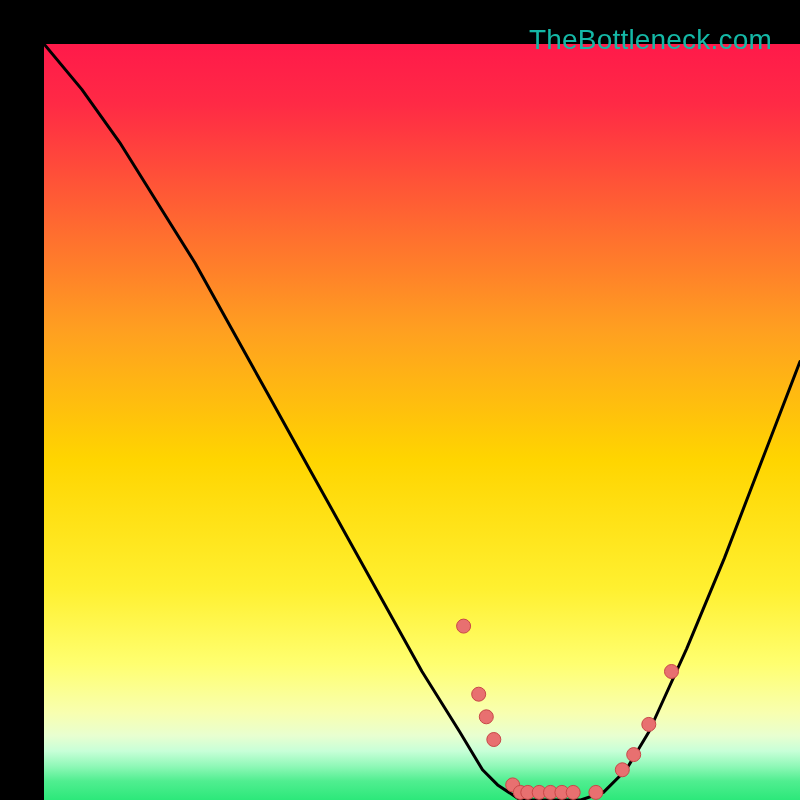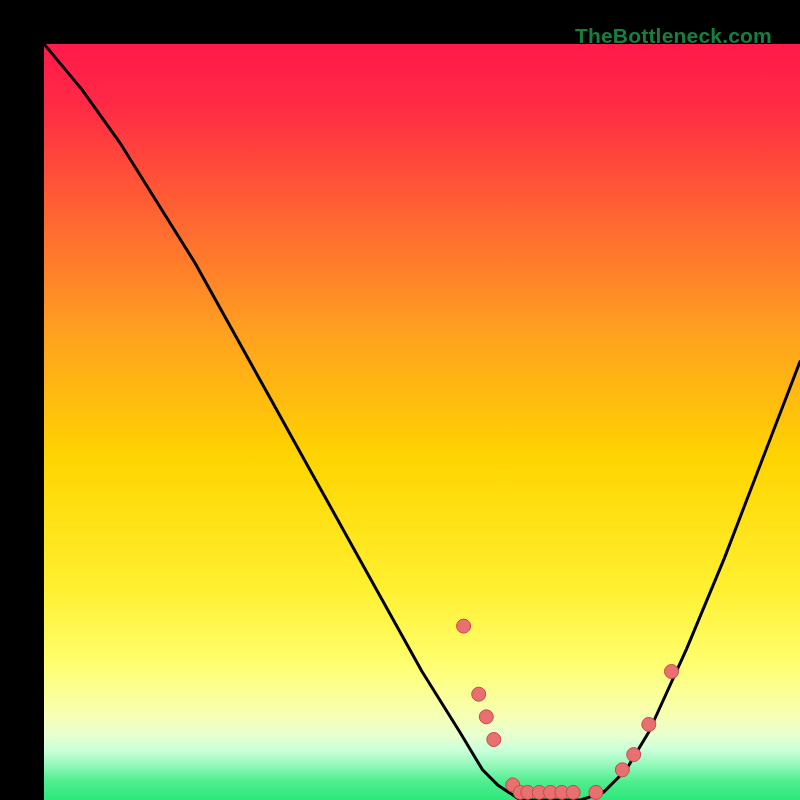--- a/index.html
+++ b/index.html
@@ -23,23 +23,23 @@
     position: absolute;
     left: 22px;
     top: 22px;
     width: 756px;
     height: 756px;
   }
   .watermark {
     position: absolute;
     top: 2px;
     right: 6px;
-    color: #15803d;
-    font-size: 21px;
-    font-weight: 700;
+    color: #14b8a6;
+    font-size: 28px;
+    font-weight: 400;
     letter-spacing: 0.2px;
     user-select: none;
   }
   svg { display: block; }
 </style>
 </head>
 <body>
 
 <div class="frame">
 

